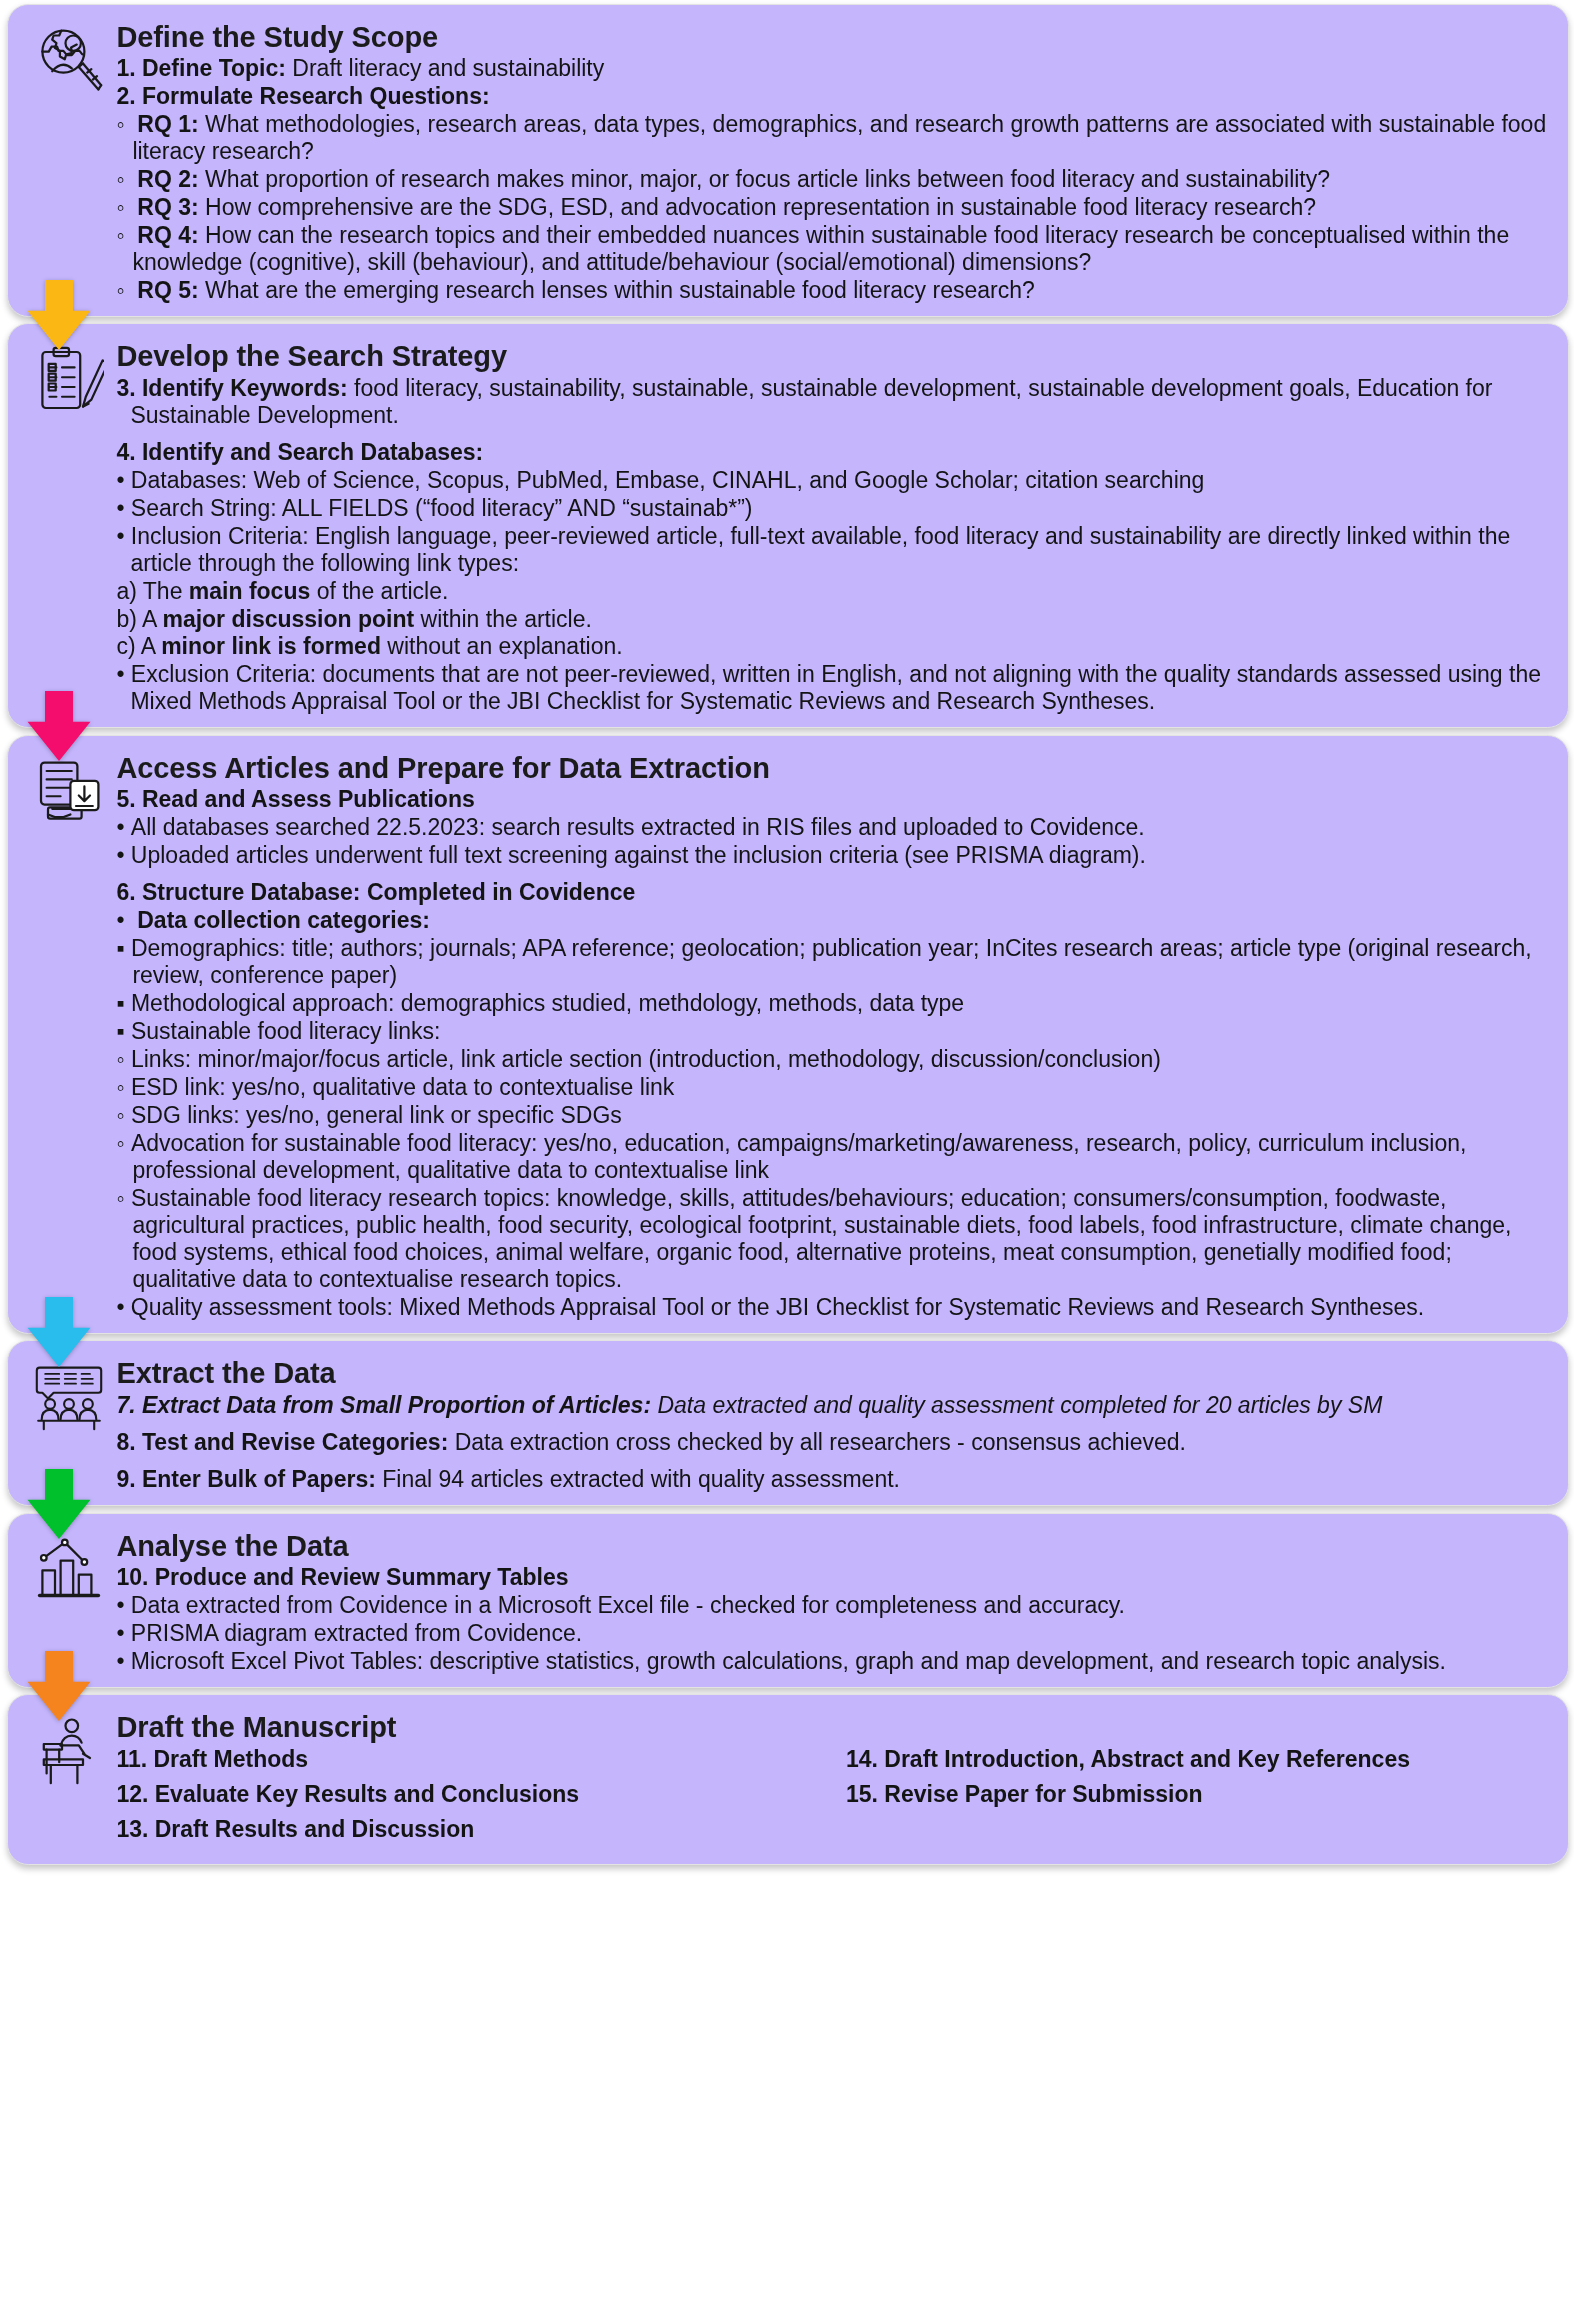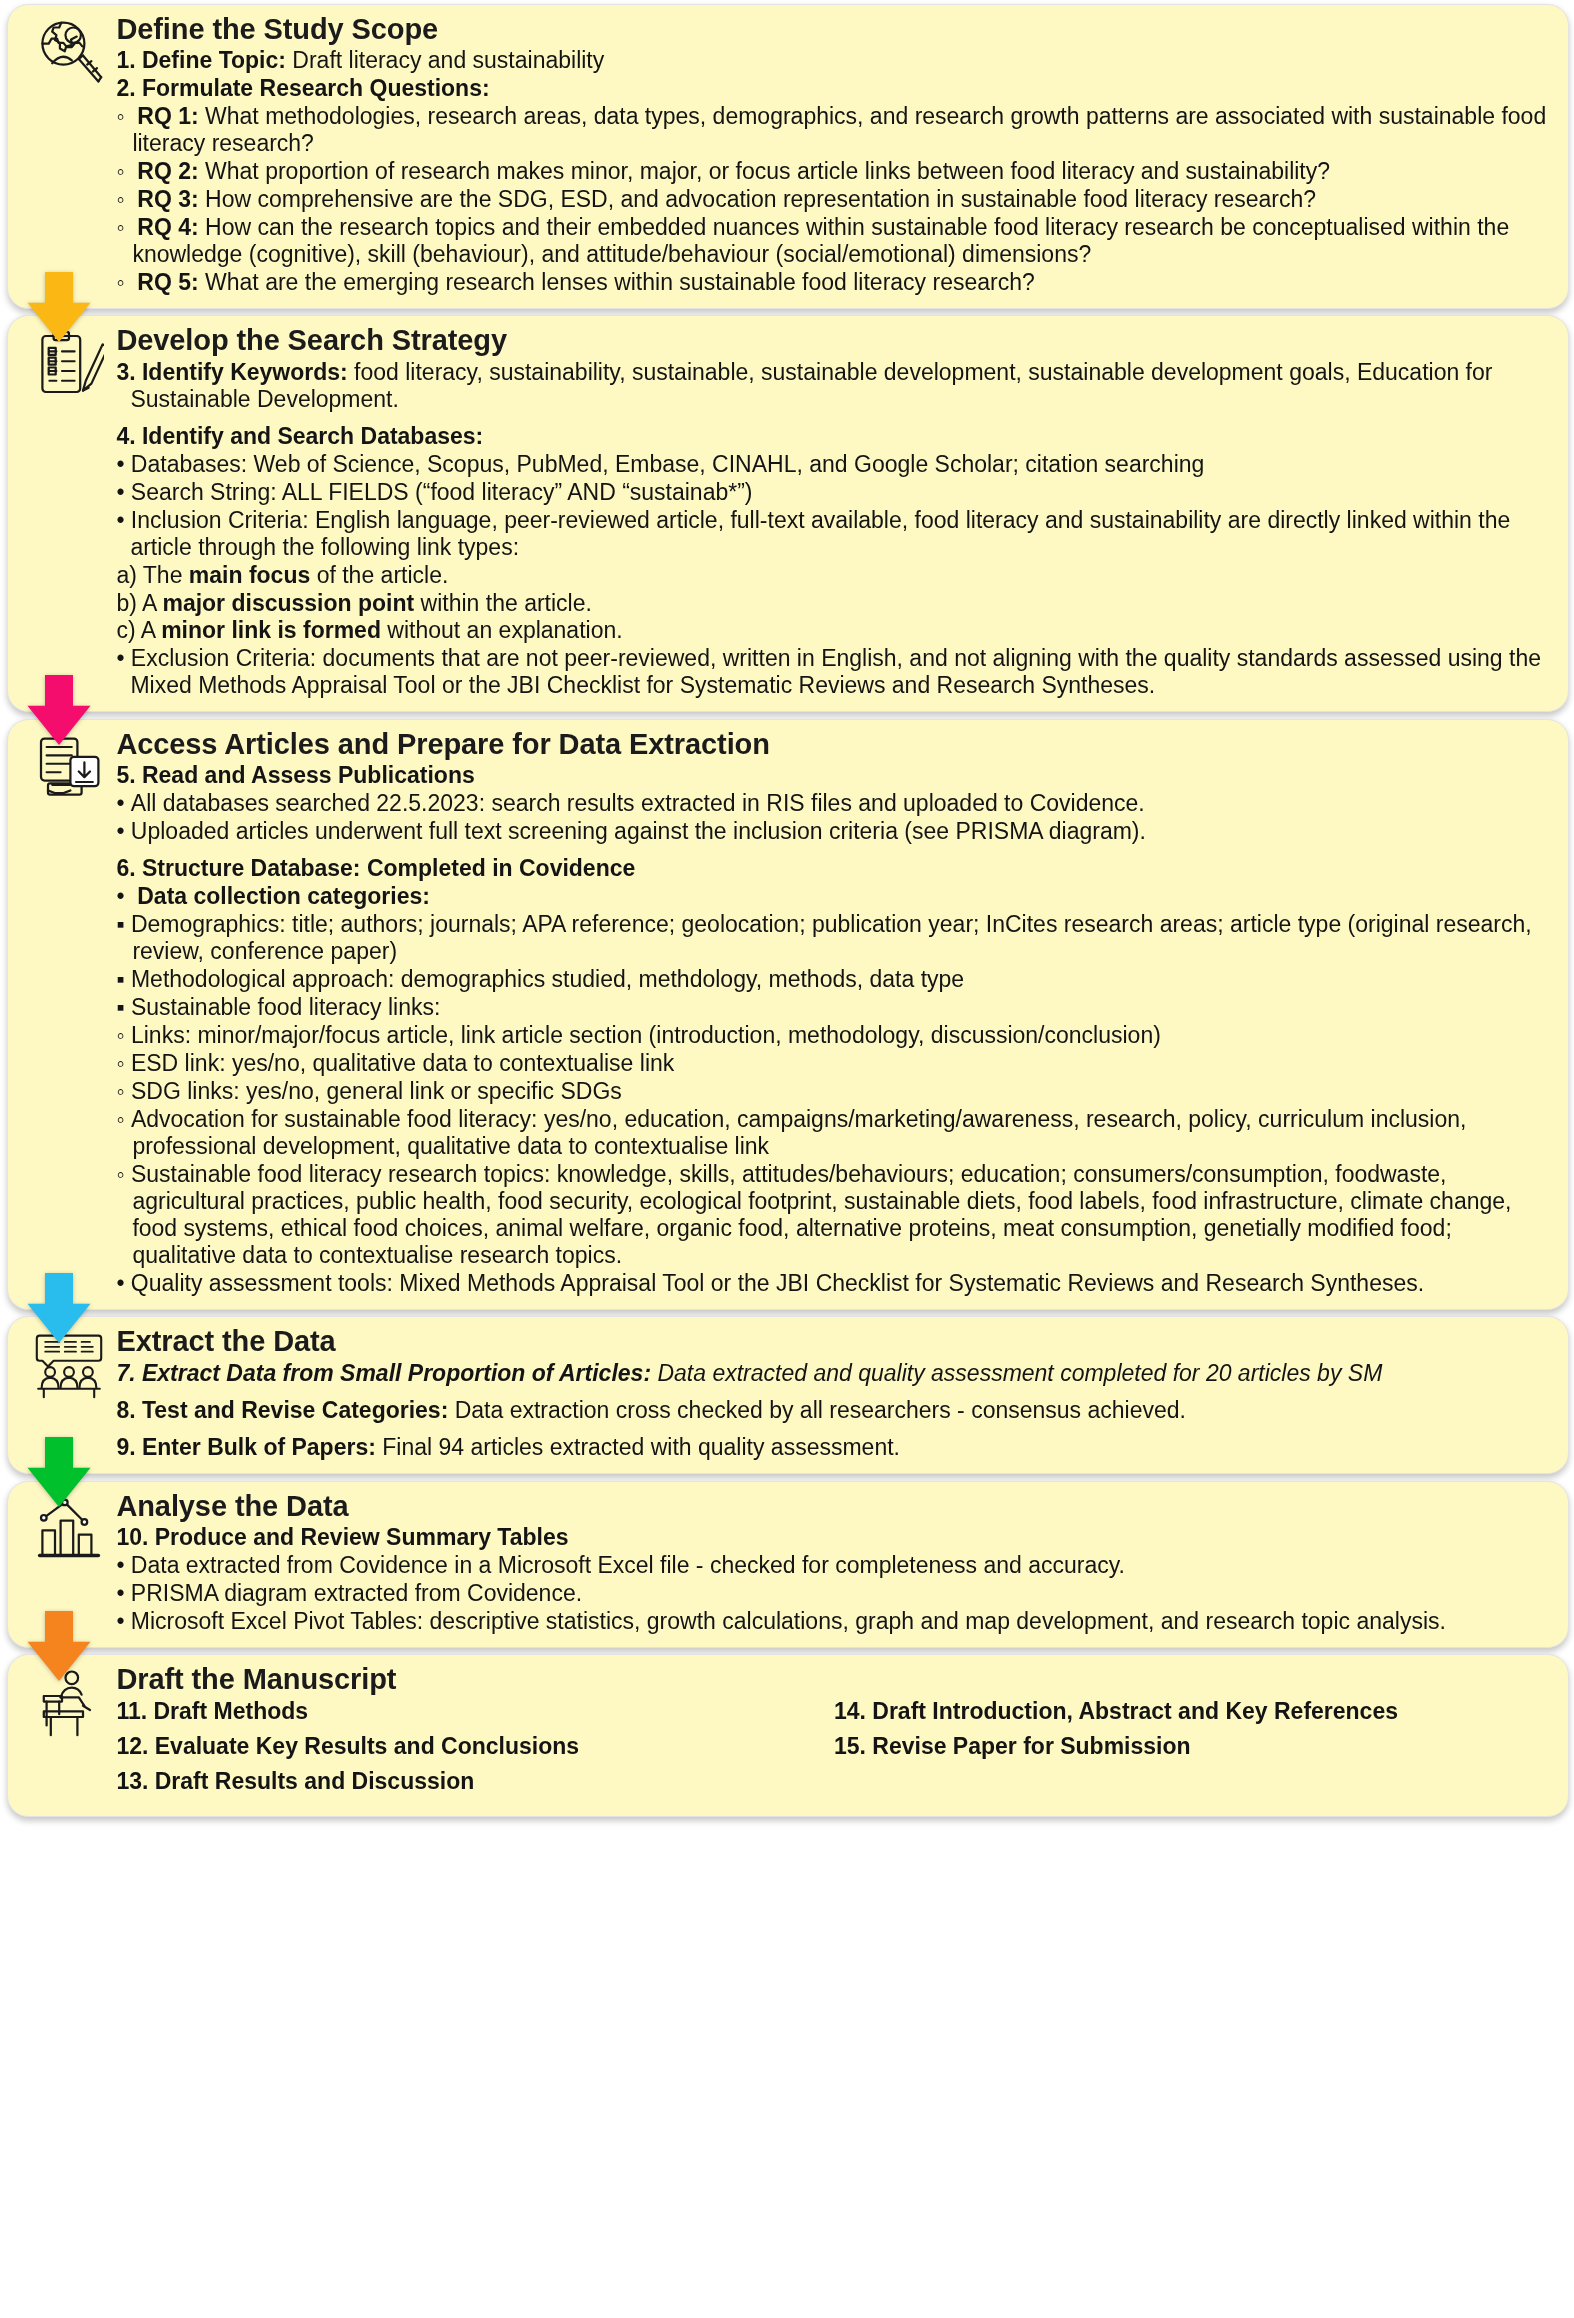--- a/index.html
+++ b/index.html
@@ -7,25 +7,25 @@
     width: 1575px;
     background: #ffffff;
     font-family: "Liberation Sans", sans-serif;
   }
   body { padding: 3.7px 6.5px 8.3px 6.5px; }
 
   .flow { display: flex; flex-direction: column; }
 
   .card {
     position: relative;
-    background: #fef9c3;
+    background: #c4b5fd;
     border: 1.4px solid #e3e3e3;
     border-radius: 21.3px;
     box-shadow: 0 3.2px 6px rgba(0,0,0,0.22);
-    padding: 9px 16px 12px 16px;
+    padding: 17px 16px 12px 16px;
     margin-bottom: 6.5px;
   }
   .card:last-child { margin-bottom: 12px; }
 
   
   .card-inner { display: flex; align-items: flex-start; }
   .icon-col {
     flex: 0 0 91px;
     display: flex;
     justify-content: center;
@@ -69,21 +69,21 @@
     left: 16.7px;
     bottom: -34px;
     width: 70px;
     height: 70px;
     z-index: 5;
     pointer-events: none;
   }
   .arrow-wrap svg { display: block; filter: drop-shadow(0.9px 1.9px 1.9px rgba(0,0,0,0.25)); }
 
   
-  .two-col { display: flex; gap: 0; }
+  .two-col { display: flex; gap: 12px; }
   .two-col .col { flex: 0 0 50%; }
   .two-col .col p.line { margin-bottom: 8.3px; }
 </style>
 </head>
 <body>
 
 <div class="flow">
 
   <div class="card">
     <div class="card-inner">

